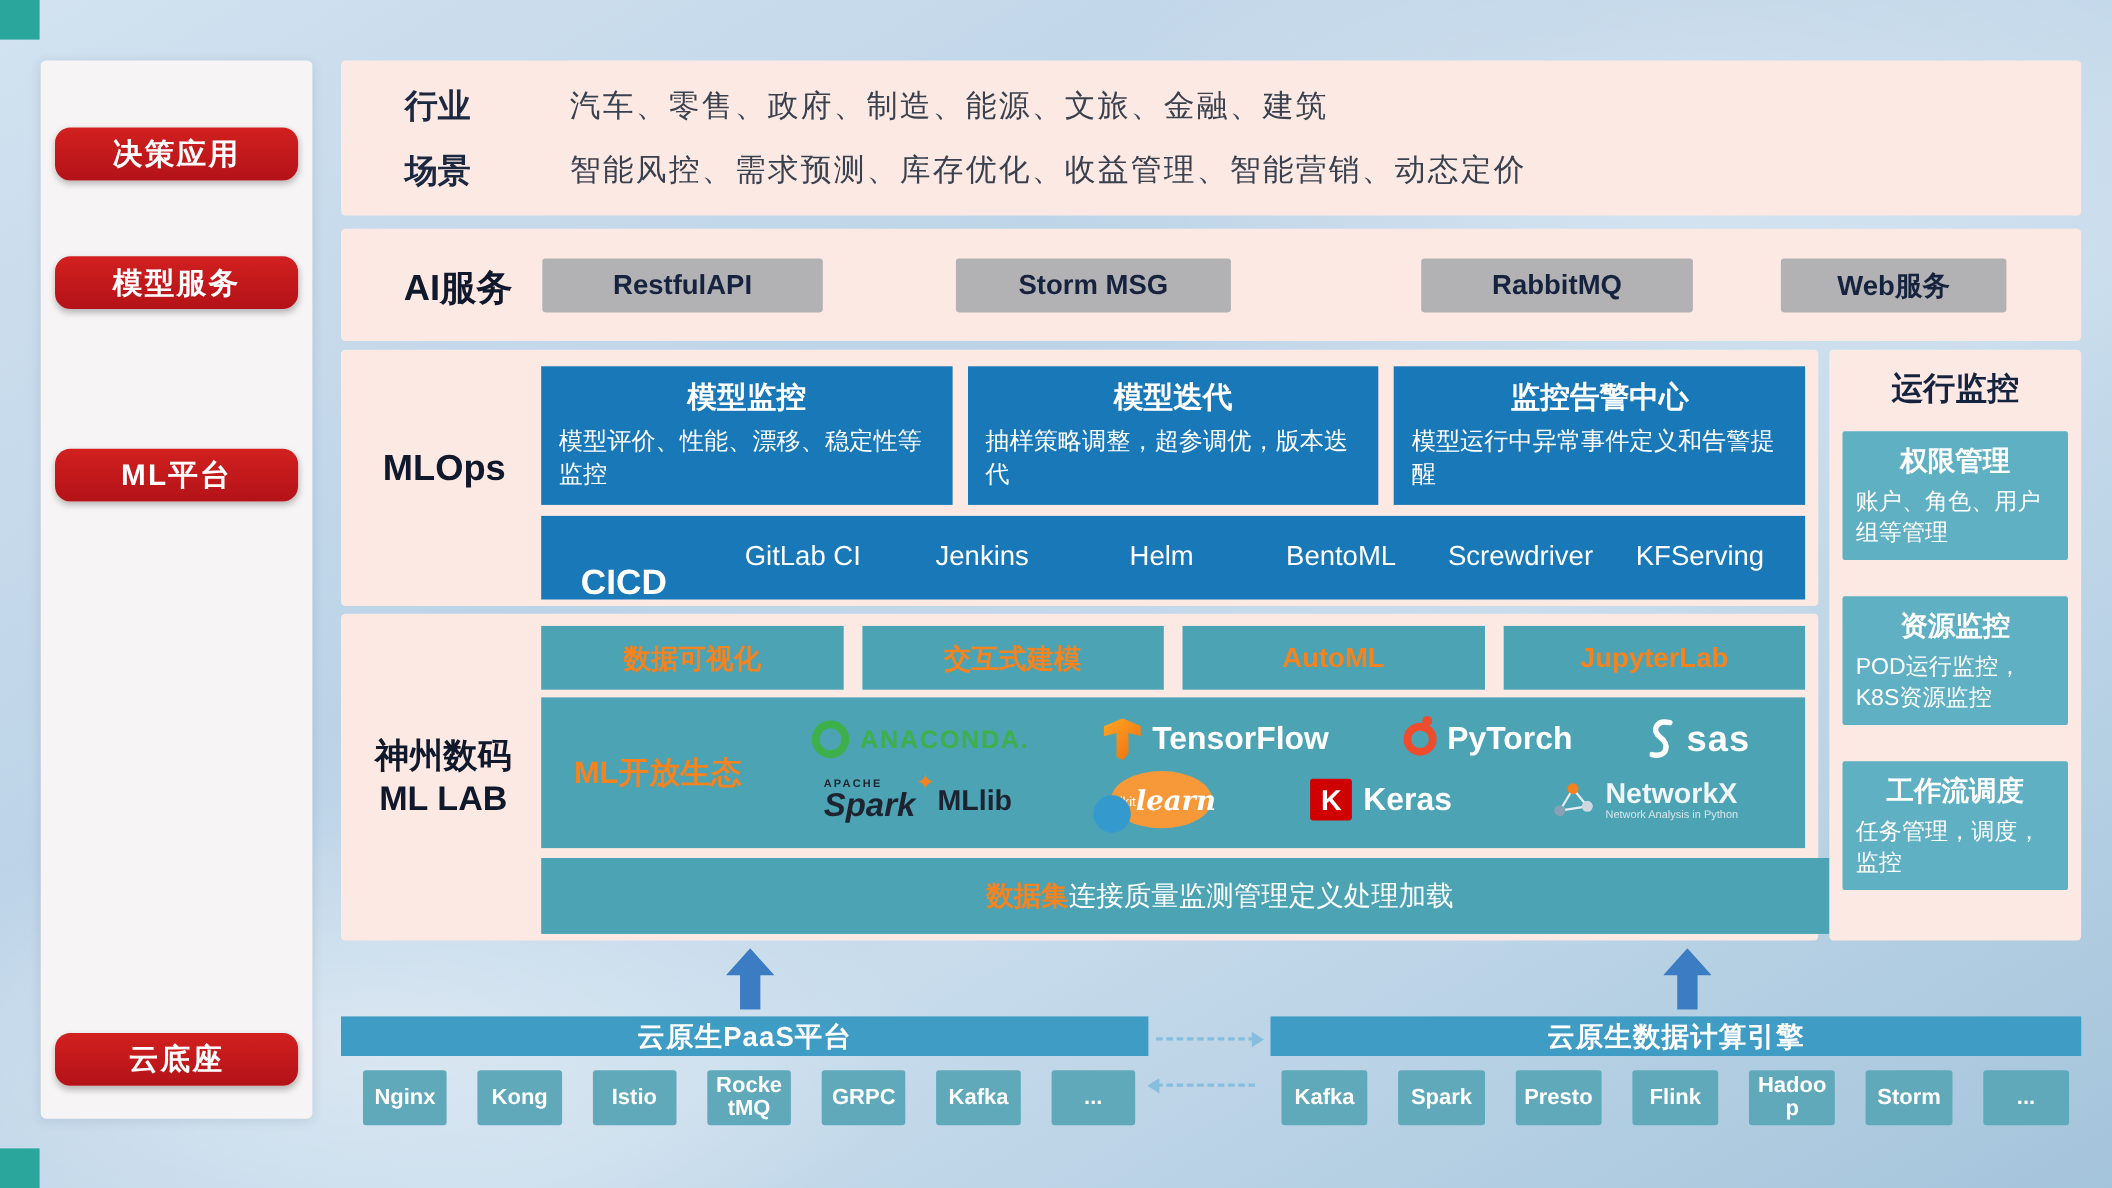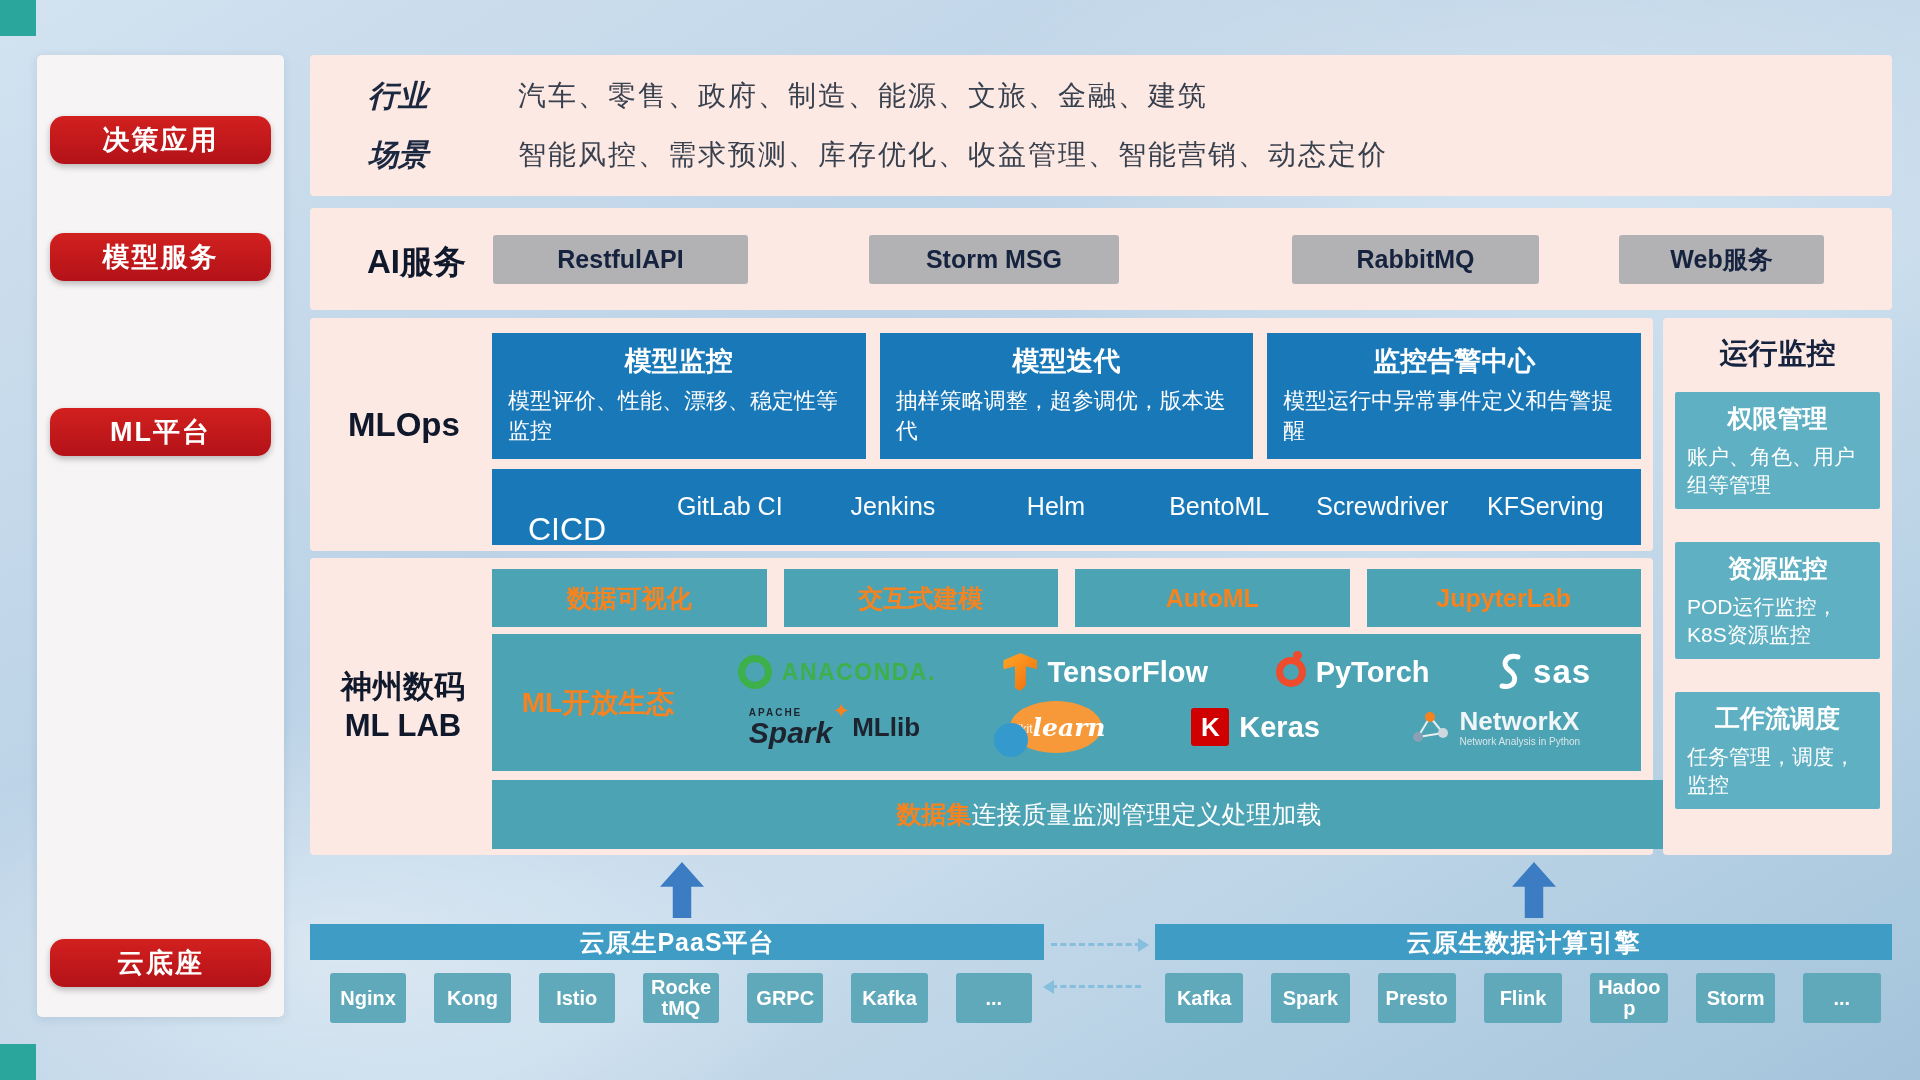--- a/index.html
+++ b/index.html
@@ -24,41 +24,41 @@
   .red-btn { position:absolute; left:13px; width:221px; height:48px;
     background:linear-gradient(#d2201f,#b31218); color:#fff; font-weight:bold; font-size:27px;
     display:flex; align-items:center; justify-content:center; border-radius:14px;
     letter-spacing:2px; box-shadow:0 3px 6px rgba(0,0,0,.25); }
 
   
   .panel { position:absolute; background:#fcE9e3; background:#fce9e3; border-radius:4px; }
   .panel-industry { left:310px; top:55px; width:1582px; height:141px;
     display:flex; flex-direction:column; justify-content:center; gap:18px; padding-left:58px; }
   .ind-row { display:flex; align-items:center; gap:55px; }
-  .ind-label { font-size:30px; font-weight:bold; color:#1b2840; width:95px;font-style:italic; }
+  .ind-label { font-size:30px; font-weight:bold; color:#1b2840; width:95px; }
   .ind-text { font-size:28px; color:#39414f; letter-spacing:2px; }
 
   .panel-aiservice { left:310px; top:208px; width:1582px; height:102px; }
   .section-label { position:absolute; font-weight:bold; color:#10182b; }
   .ai-label { left:57px; top:32px; font-size:33px; }
   .gray-btn { position:absolute; top:27px; height:49px; background:#b2b1b3; color:#16233f;
     font-weight:bold; font-size:25px; display:flex; align-items:center; justify-content:center;
     border-radius:3px; }
 
   
   .panel-mlops { left:310px; top:318px; width:1343px; height:233px; }
   .mlops-label { left:38px; top:88px; font-size:33px; }
   .mlops-cards { position:absolute; left:182px; top:15px; width:1149px; height:126px;
     display:flex; gap:14px; }
   .blue-card { flex:1; background:#1878b8; color:#fff; padding:10px 16px; }
   .blue-card .ct { font-size:27px; font-weight:bold; text-align:center; margin-bottom:7px; }
   .blue-card .cd { font-size:22px; line-height:1.35; }
   .cicd-bar { position:absolute; left:182px; top:151px; width:1149px; height:76px;
     background:#1878b8; display:flex; align-items:center; color:#fff; padding:0 14px 0 36px; }
-  .cicd-title { font-size:32px; font-weight:normal; margin-right:42px;margin-top:44px; }
+  .cicd-title { font-size:32px; font-weight:bold; margin-right:42px;margin-top:44px; }
   .cicd-item { font-size:25px; flex:1; text-align:center; overflow-wrap:anywhere; line-height:1.1; padding:0 6px; }
 
   
   .panel-mllab { left:310px; top:558px; width:1343px; height:297px; }
   .mllab-label { position:absolute; left:18px; top:110px; width:150px; text-align:center;
     font-size:31px; font-weight:bold; color:#10182b; line-height:1.25; }
   .teal-row { position:absolute; left:182px; top:11px; width:1149px; height:58px; display:flex; gap:17px; }
   .teal-btn { flex:1; background:#4ba3b4; color:#f5831f; font-weight:bold; font-size:25px;
     display:flex; align-items:center; justify-content:center; }
   .eco-box { position:absolute; left:182px; top:76px; width:1149px; height:137px;

